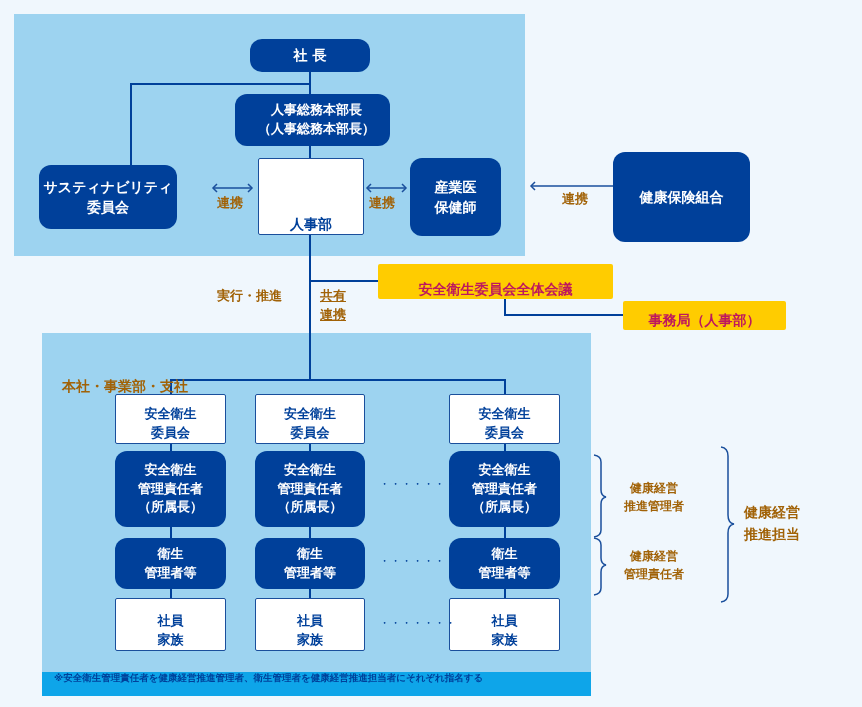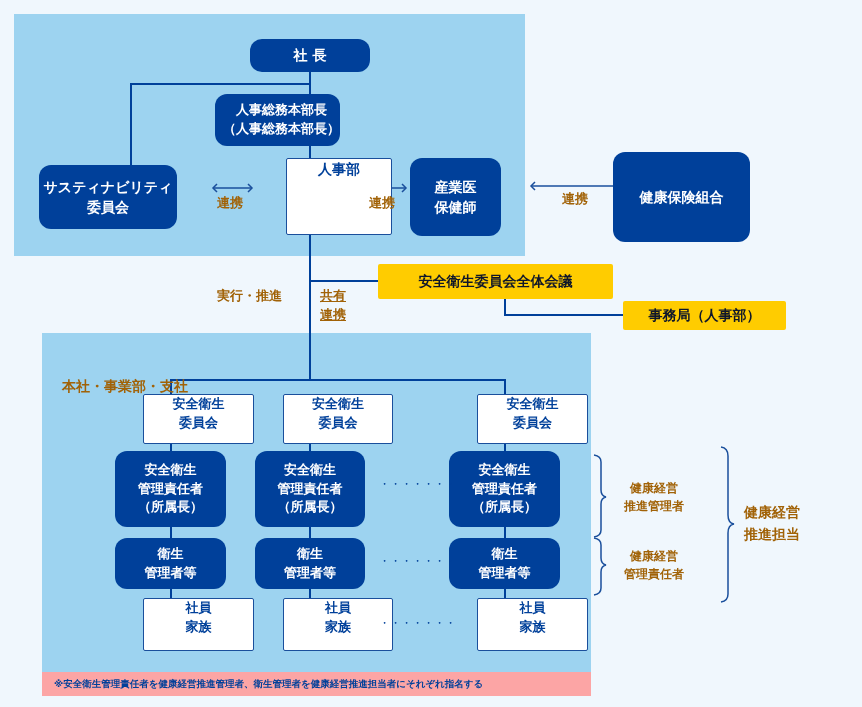--- a/index.html
+++ b/index.html
@@ -3,22 +3,22 @@
 <meta charset="utf-8">
 <style>
   html, body { margin:0; padding:0; }
   body { width:862px; height:707px; background:#f0f7fd; position:relative; overflow:hidden;
          font-family:"DejaVu Sans","Liberation Sans",sans-serif; font-weight:bold; }
   .abs { position:absolute; box-sizing:border-box; }
   .panel { background:#9dd3f0; }
   .dark { background:#00409a; color:#fff; border-radius:12px; display:flex; flex-direction:column;
           align-items:center; justify-content:center; text-align:center; line-height:1.45; }
   .white { background:#fff; color:#00409a; border:1.5px solid #1a4f9c; border-radius:2px; display:flex;
-           flex-direction:column; align-items:center; justify-content:flex-start; text-align:center; line-height:1.45;margin-left:28px; }
-  .yellow { background:#ffcc00; color:#0f172a; border-radius:2px; display:flex; align-items:center; justify-content:center; }
+           flex-direction:column; align-items:center; justify-content:flex-end; text-align:center; line-height:1.45; }
+  .yellow { background:#ffcc00; color:#be185d; border-radius:2px; display:flex; align-items:flex-end; justify-content:center; }
   .txt { color:#a16207; }
   .ln { background:#00409a; position:absolute; }
   .f14 { font-size:14px; }
   .f13 { font-size:13px; }
   .f12 { font-size:12px; }
   .dots { color:#00409a; font-size:14px; letter-spacing:2px; }
   svg { position:absolute; left:0; top:0; }
 </style>
 </head>
 <body>
@@ -61,21 +61,21 @@
       </g>
     <path d="M594,455 Q601,456 601,462 L601,490 Q601,496 606,497 Q601,498 601,504 L601,530 Q601,536 594,537"></path>
     <path d="M594,538 Q601,539 601,545 L601,558 Q601,564 606,565 Q601,566 601,572 L601,588 Q601,594 594,595"></path>
     <path d="M721,447 Q728,448 728,456 L728,515 Q728,523 734,524 Q728,525 728,533 L728,594 Q728,601 721,602"></path>
   </g>
 </svg>
 
 <div class="abs dark f14" style="left:250px;top:39px;width:120px;height:33px;">
     <span>社 長</span>
   </div>
-<div class="abs dark f13" style="left:215px;top:94px;width:125px;height:52px;padding-left:8px;">
+<div class="abs dark f13" style="left:235px;top:94px;width:155px;height:52px;padding-left:8px;">
   <span>人事総務本部長</span>
   <span>（人事総務本部長）</span>
 </div>
 <div class="abs dark f14" style="left:39px;top:165px;width:138px;height:64px;">
   <span>サスティナビリティ</span>
   <span>委員会</span>
 </div>
 <div class="abs white f14" style="left:258px;top:158px;width:106px;height:77px;">
     <span>人事部</span>
   </div>
@@ -156,21 +156,21 @@
   </div>
 <div class="abs white f13" style="left:449px;top:598px;width:111px;height:53px;">
     <span>社員</span>
     <span>家族</span>
   </div>
 
 <div class="abs dots" style="left:380px;top:478px;font-size:9px;">・・・・・・・</div>
 <div class="abs dots" style="left:380px;top:555px;font-size:9px;">・・・・・・・</div>
 <div class="abs dots" style="left:380px;top:617px;font-size:9px;">・・・・・・・</div>
 
-<div class="abs" style="left:42px;top:672px;width:549px;height:24px;background:#fca5a5;display:flex;align-items:center;padding-left:12px;">
+<div class="abs" style="left:42px;top:672px;width:549px;height:24px;background:#0ea5e9;display:flex;padding-left:12px;">
   <span style="color:#00409a;font-size:9.5px;">※安全衛生管理責任者を健康経営推進管理者、衛生管理者を健康経営推進担当者にそれぞれ指名する</span>
 </div>
 
 <div class="abs txt f12" style="left:614px;top:479px;width:80px;text-align:center;line-height:1.5;">
   <div>健康経営</div>
   <div>推進管理者</div>
 </div>
 <div class="abs txt f12" style="left:614px;top:547px;width:80px;text-align:center;line-height:1.5;">
   <div>健康経営</div>
   <div>管理責任者</div>

